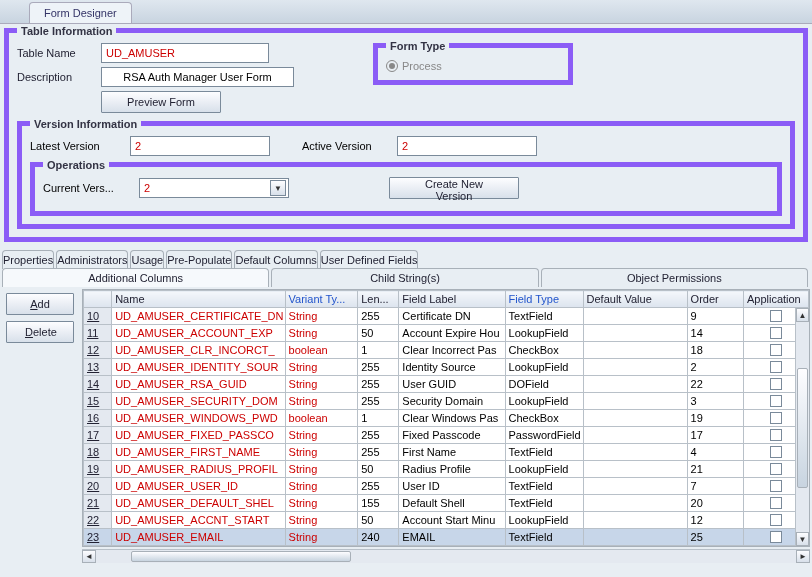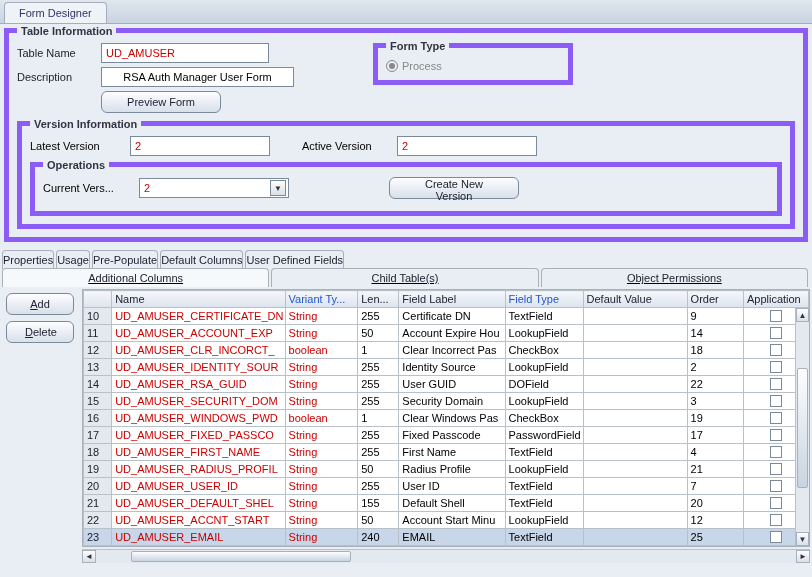--- a/index.html
+++ b/index.html
@@ -1,25 +1,25 @@
 <!DOCTYPE html>
 <html><head>
 <meta charset="utf-8">
 <style>
   * { box-sizing: border-box; margin: 0; padding: 0; font-family: Arial, sans-serif; font-size: 11px; }
   body { background: #e8eef3; width: 812px; height: 577px; overflow: hidden; }
-  .main-tab-row { display: flex; border-bottom: 1px solid #aab; background: linear-gradient(#dfe7ef,#c8d4e0); }
+  .main-tab-row { display: flex; border-bottom: 1px solid #aab; background: linear-gradient(#dfe7ef,#c8d4e0); padding-left: 25px; }
   .main-tab { background: #eef3f8; border: 1px solid #aab; border-bottom: none; padding: 4px 14px; margin: 2px 0 0 4px; border-radius: 4px 4px 0 0; color: #336; }
   .panel { margin: 4px; border: 5px solid #8b5cf6; background: #e8eef3; padding: 6px 8px 8px 8px; position: relative; }
   .panel > .legend { position: absolute; top: -8px; left: 8px; background: #e8eef3; padding: 0 4px; font-weight: bold; color: #334; }
   .row { display: flex; align-items: center; margin: 4px 0; }
   .lab { width: 84px; color: #223; }
   input.txt { height: 20px; border: 1px solid #7a8a9a; padding: 2px 4px; background: #fff; color: #c00; }
   input.txt.black { color: #000; }
-  .btn { height: 22px; border: 1px solid #7a8a9a; background: linear-gradient(#fdfdff,#d8e0ea); padding: 0 18px; color: #223; cursor: pointer; border-radius: 6px; }
+  .btn { height: 22px; border: 1px solid #7a8a9a; background: linear-gradient(#fdfdff,#d8e0ea); padding: 0 18px; color: #223; cursor: pointer; border-radius: 1px; }
   .formtype { position: absolute; left: 360px; top: 6px; width: 200px; }
   .radio-row { display: flex; align-items: center; gap: 4px; margin-top: 6px; color: #888; }
   .radio { width: 12px; height: 12px; border: 1px solid #888; border-radius: 50%; display: inline-flex; align-items: center; justify-content: center; }
   .radio .dot { width: 6px; height: 6px; background: #888; border-radius: 50%; }
   .select { height: 20px; border: 1px solid #7a8a9a; background: #fff; display: flex; align-items: center; justify-content: space-between; padding: 0 2px 0 4px; color: #c00; width: 150px; }
   .select .arrow { width: 16px; height: 16px; border: 1px solid #7a8a9a; background: linear-gradient(#fdfdff,#d8e0ea); display:flex; align-items:center; justify-content:center; font-size:8px; color:#333; }
   .tabs2 { margin: 8px 2px 0 2px; }
   .tabs2-row { display: flex; }
   .tab2 { border: 1px solid #a8b0b8; border-bottom: none; background: #e8eef3; padding: 3px 0; margin-right: 2px; border-radius: 4px 4px 0 0; color: #223; }
   .tabs2-row.second .tab2 { flex: 0 0 auto; }
@@ -28,21 +28,21 @@
   .content { display: flex; margin: 2px 2px 2px 2px; }
   .sidebtns { width: 80px; padding: 4px; }
   .sidebtns .btn { width: 68px; margin-bottom: 6px; display:block; text-align:center; }
   .sidebtns .btn u { text-decoration: underline; }
   .tablewrap { flex: 1; border: 1px solid #a8b0b8; background: #fff; position: relative; }
   table { border-collapse: collapse; width: 100%; table-layout: fixed; }
   th, td { border: 1px solid #b8c0c8; padding: 2px 3px; white-space: nowrap; overflow: hidden; text-overflow: clip; height: 17px; }
   th { background: linear-gradient(#f4f7fb,#dce4ee); color: #223; font-weight: normal; text-align: left; }
   th.link { color: #2255cc; }
   td { background: #fff; }
-  td.rownum { background: #e4e9f0; padding-right: 18px; color: #223; }
+  td.rownum { background: #e4e9f0; padding-right: 18px; color: #223; text-decoration: underline; }
   td.red { color: #c00; }
   tr.sel td { background: #c7d6e9; }
   .chk { width: 12px; height: 12px; border: 1px solid #7a8a9a; background:#fff; margin: 0 auto; display:block; }
   .scrollbar { position: absolute; right:0; top:18px; bottom:0; width: 14px; background: #e4e9f0; border-left:1px solid #b8c0c8; }
   .scrollbar .up, .scrollbar .down { height:14px; background: linear-gradient(#fdfdff,#d8e0ea); border:1px solid #a8b0b8; font-size:8px; display:flex; align-items:center; justify-content:center; color:#333; }
   .scrollbar .down { position:absolute; bottom:0; left:0; right:0; }
   .scrollbar .thumb { position:absolute; left:1px; right:1px; top: 60px; height: 120px; background: linear-gradient(#fdfdff,#c8d4e0); border:1px solid #a8b0b8; border-radius:2px; }
   .hscroll { height: 14px; background: #e4e9f0; border-top:1px solid #b8c0c8; display:flex; margin: 0 2px 2px 82px; }
   .hscroll .btnh { width:14px; border:1px solid #a8b0b8; background: linear-gradient(#fdfdff,#d8e0ea); font-size:8px; display:flex; align-items:center; justify-content:center; color:#333;}
   .hscroll .track { flex:1; position:relative; }
@@ -100,28 +100,29 @@
         </div>
         <button class="btn" style="margin-left:100px; width:130px">Create New Version</button>
       </div>
     </div>
   </div>
 </div>
 
 <div class="tabs2">
   <div class="tabs2-row" id="tabs-row1">
       <div class="tab2">Properties</div>
+      <div class="tab2">Administrators</div>
       <div class="tab2">Usage</div>
       <div class="tab2">Pre-Populate</div>
       <div class="tab2">Default Columns</div>
       <div class="tab2">User Defined Fields</div>
     </div>
-  <div class="tabs2-row second" id="tabs-row2" style="margin-top:-1px;text-decoration:underline;">
+  <div class="tabs2-row second" id="tabs-row2" style="margin-top:-1px;">
       <div class="tab2 active" style="flex: 1 1 0%; text-align: center;">Additional Columns</div>
-      <div class="tab2" style="flex: 1 1 0%; text-align: center;">Child Table(s)</div>
+      <div class="tab2" style="flex: 1 1 0%; text-align: center;">Child String(s)</div>
       <div class="tab2" style="flex: 1 1 0%; text-align: center;">Object Permissions</div>
     </div>
 </div>
 
 <div class="content">
   <div class="sidebtns">
     <button class="btn"><u>A</u><span></span>dd</button>
     <button class="btn"><u>D</u>elete</button>
   </div>
   <div class="tablewrap">

